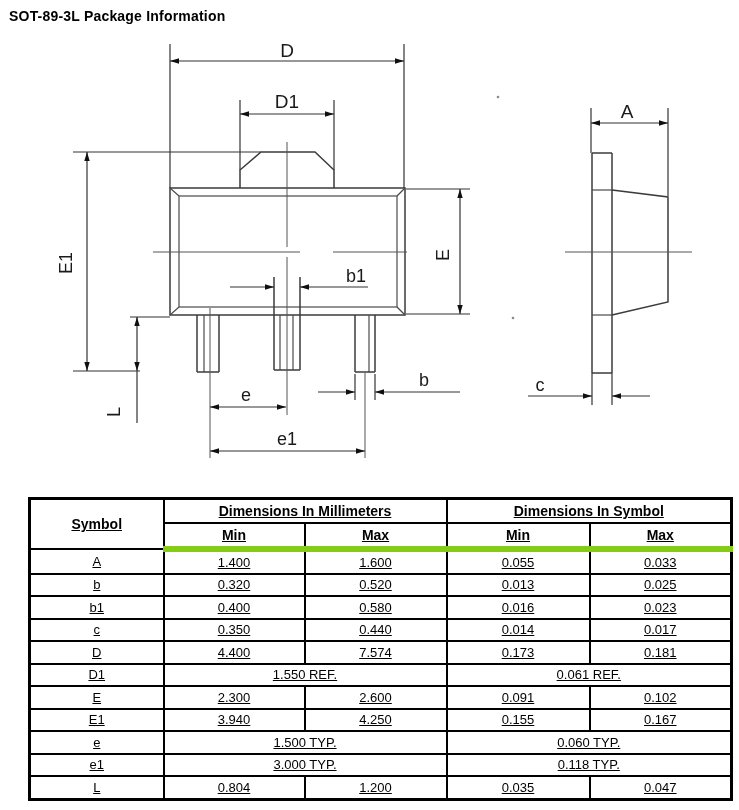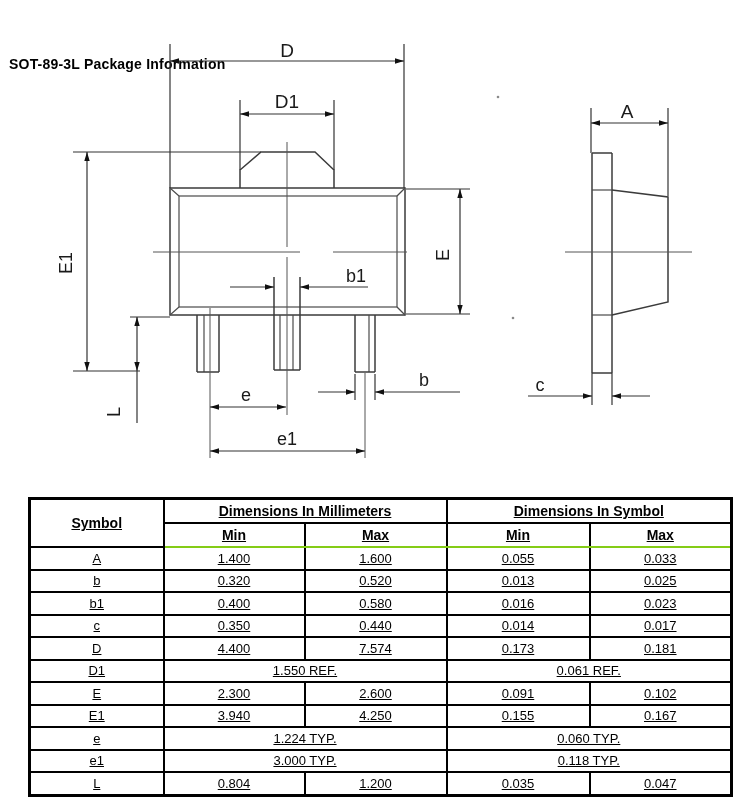--- a/index.html
+++ b/index.html
@@ -1,35 +1,35 @@
 <!DOCTYPE html>
 <html><head>
 <meta charset="utf-8">
 <style>
   html,body{margin:0;padding:0;background:#fff;}
   .page{position:relative;width:739px;height:810px;background:#ffffff;overflow:hidden;
         font-family:"Liberation Sans",sans-serif;color:#000;}
   .title{position:absolute;left:9px;top:8px;font-size:14px;font-weight:bold;
-         letter-spacing:.2px;color:#000;margin-top:48px;}
+         letter-spacing:.2px;color:#000;}
   svg.drawing{position:absolute;left:0;top:0;}
   .geo{stroke:#3b3b3b;stroke-width:1.5;fill:none;}
   .geo2{stroke:#4a4a4a;stroke-width:1.2;fill:none;}
   .dim{stroke:#333333;stroke-width:1.2;fill:none;}
   .cl{stroke:#555555;stroke-width:1;fill:none;}
   .ah{fill:#101010;stroke:none;}
   .lbl{font-family:"Liberation Sans",sans-serif;font-size:18px;fill:#1a1a1a;}
   .lbl-lg{font-family:"Liberation Sans",sans-serif;font-size:19px;fill:#1a1a1a;}
   .speck{fill:#8a8a8a;stroke:none;}
   table.dims{position:absolute;left:28px;top:497px;width:702px;border-collapse:collapse;
              table-layout:fixed;border:3px solid #000;background:#fff;text-decoration:underline;}
   table.dims th,table.dims td{border:2px solid #000;text-align:center;vertical-align:middle;
              padding:0;overflow:hidden;white-space:nowrap;}
   table.dims th{font-size:14px;font-weight:bold;height:22px;}
   table.dims td{font-size:13px;font-weight:normal;height:20.5px;}
-  table.dims thead tr:last-child th{border-bottom:2px solid #84cc16;}
+  table.dims thead tr:last-child th{border-bottom:6px solid #84cc16;}
 </style>
 </head>
 <body>
 
 <div class="page">
 
   <div class="title">SOT-89-3L Package Information</div>
 
   <svg class="drawing" width="739" height="480" viewBox="0 0 739 480">
 
@@ -258,21 +258,21 @@
       </tr>
       <tr>
         <td>E1</td>
         <td>3.940</td>
         <td>4.250</td>
         <td>0.155</td>
         <td>0.167</td>
       </tr>
       <tr>
         <td>e</td>
-        <td colspan="2">1.224 TYP.</td>
+        <td colspan="2">1.500 TYP.</td>
         <td colspan="2">0.060 TYP.</td>
       </tr>
       <tr>
         <td>e1</td>
         <td colspan="2">3.000 TYP.</td>
         <td colspan="2">0.118 TYP.</td>
       </tr>
       <tr>
         <td>L</td>
         <td>0.804</td>

